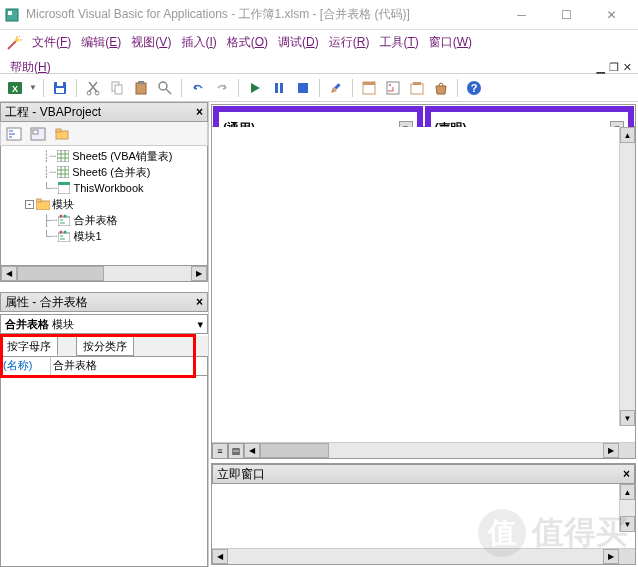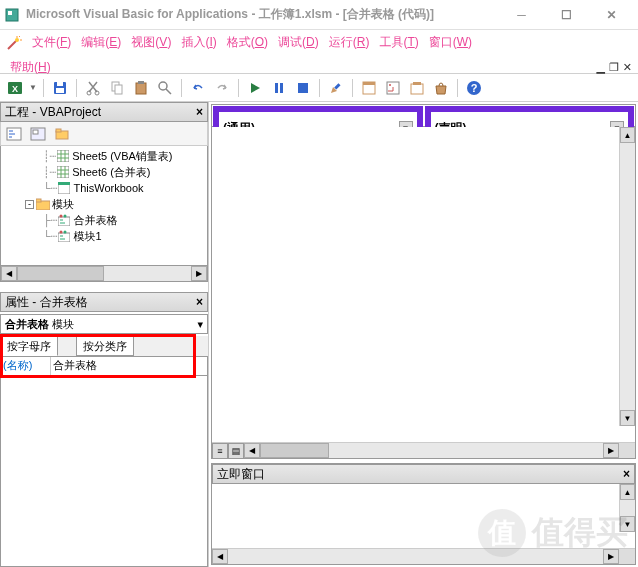--- a/index.html
+++ b/index.html
@@ -1,23 +1,23 @@
 <!DOCTYPE html>
 <html><head>
 <meta charset="utf-8">
 <style>
 * { box-sizing: border-box; margin: 0; padding: 0; }
 body { font-family: "Microsoft YaHei", SimSun, sans-serif; font-size: 12px; background: #fff; width: 638px; height: 567px; overflow: hidden; position: relative; }
-.titlebar { height: 30px; background: #fff; display: flex; align-items: center; padding: 0 4px; border-bottom: 1px solid #e0e0e0; font-weight: bold; }
+.titlebar { height: 30px; background: #fff; display: flex; align-items: center; padding: 0 4px; border-bottom: 1px solid #e0e0e0; }
 .titlebar .icon { width: 16px; height: 16px; margin-right: 6px; }
 .titlebar .title { flex: 1; color: #999; font-size: 12px; }
 .win-controls { display: flex; gap: 0; }
 .win-btn { width: 45px; height: 28px; display: flex; align-items: center; justify-content: center; color: #888; }
 .menubar { height: 44px; background: #fff; border-bottom: 1px solid #d0d0d0; padding: 2px 6px; display: flex; flex-wrap: wrap; align-items: center; gap: 2px; }
-.menu-item { padding: 2px 4px; color: #ec4899; font-size: 12px; }
+.menu-item { padding: 2px 4px; color: #701a75; font-size: 12px; }
 .menu-accel { text-decoration: underline; }
 .menubar .icon-wand { width: 16px; height: 16px; margin-right: 4px; }
 .mdi-controls { margin-left: auto; display: flex; gap: 4px; align-items: center; font-size: 11px; color: #333; }
 .toolbar { height: 28px; background: #fff; border-bottom: 1px solid #d0d0d0; display: flex; align-items: center; padding: 0 4px; gap: 2px; }
 .tb-btn { width: 22px; height: 22px; display: flex; align-items: center; justify-content: center; }
 .tb-sep { width: 1px; height: 18px; background: #ccc; margin: 0 3px; }
 .main { display: flex; height: calc(567px - 30px - 44px - 28px); }
 .left-pane { width: 209px; display: flex; flex-direction: column; border-right: 1px solid #ccc; }
 .pane-header { background: linear-gradient(#e8e8e8,#d8d8d8); border: 1px solid #999; height: 20px; display: flex; align-items: center; padding: 0 4px; font-size: 12px; }
 .pane-header .x { margin-left: auto; font-weight: bold; cursor: pointer; }

